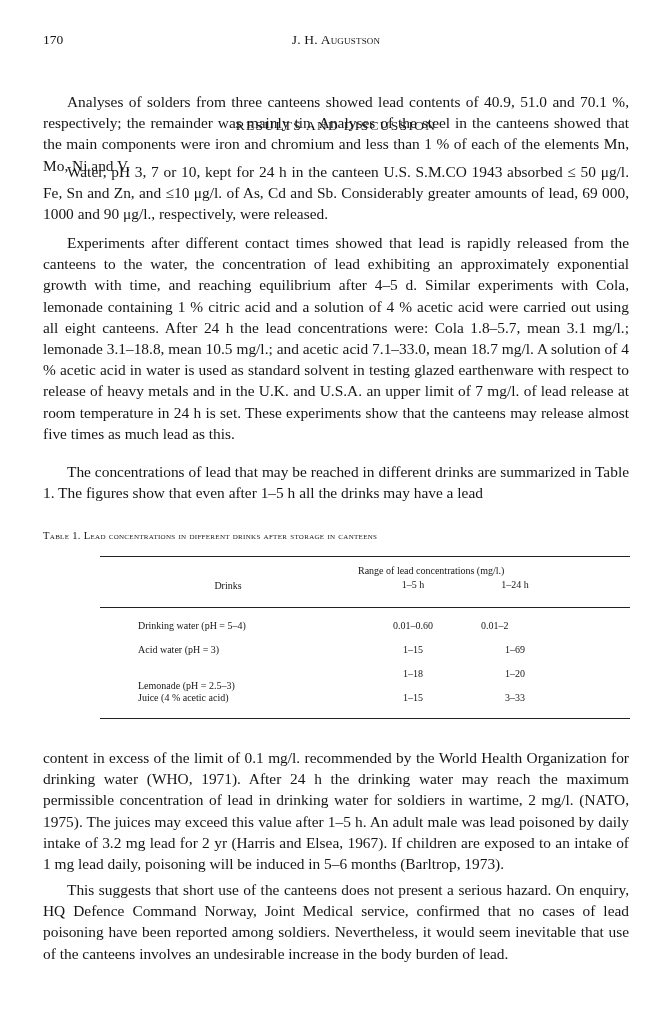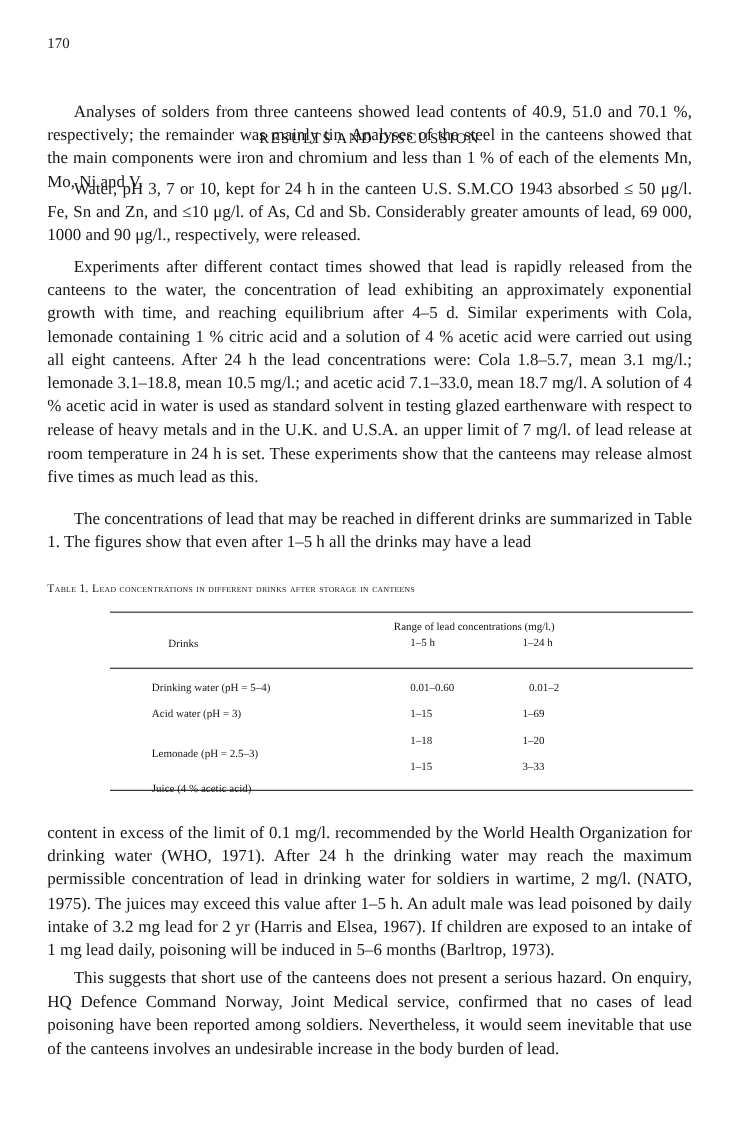--- a/index.html
+++ b/index.html
@@ -16,29 +16,30 @@
     .section-title { position: absolute; top: 71px; left: 0; width: 586px; text-align: center; font-size: 13.5px; letter-spacing: 1.3px; margin-top: 47px; }
     .para {
       position: absolute; left: 0; width: 586px; margin: 0;
       font-size: 15.4px; line-height: 21.2px; text-align: justify;
       text-align-last: left;
     }
     .para.indent { text-indent: 24px; }
     .table-caption { position: absolute; top: 530px; left: 0; width: 586px; font-size: 10.6px; font-variant: small-caps; letter-spacing: 0.3px; }
     .rule { position: absolute; left: 57px; width: 530px; height: 0; border-top: 1.6px solid #222; }
     .tbl-text { position: absolute; font-size: 10px; white-space: nowrap; font-family: Liberation Serif, serif; }
-    .tbl-center { text-align: left; }
+    .tbl-center { text-align: center; }
   </style>
 </head>
 <body>
 
 <div class="page">
 
   <div class="running-head">
     <span class="page-number">170</span>
+    <span class="author sc">J. H. Augustson</span>
   </div>
 
   <div class="section-title">RESULTS AND DISCUSSION</div>
 
   <p class="para indent" style="top:91px;">Analyses of solders from three canteens showed lead contents of 40.9, 51.0 and 70.1 %, respectively; the remainder was mainly tin. Analyses of the steel in the canteens showed that the main components were iron and chromium and less than 1 % of each of the elements Mn, Mo, Ni and V.</p>
   <p class="para indent" style="top:161px;">Water, pH 3, 7 or 10, kept for 24 h in the canteen U.S. S.M.CO 1943 absorbed ≤ 50 μg/l. Fe, Sn and Zn, and ≤10 μg/l. of As, Cd and Sb. Considerably greater amounts of lead, 69 000, 1000 and 90 μg/l., respectively, were released.</p>
   <p class="para indent" style="top:232px;">Experiments after different contact times showed that lead is rapidly released from the canteens to the water, the concentration of lead exhibiting an approximately exponential growth with time, and reaching equilibrium after 4–5 d. Similar experiments with Cola, lemonade containing 1 % citric acid and a solution of 4 % acetic acid were carried out using all eight canteens. After 24 h the lead concentrations were: Cola 1.8–5.7, mean 3.1 mg/l.; lemonade 3.1–18.8, mean 10.5 mg/l.; and acetic acid 7.1–33.0, mean 18.7 mg/l. A solution of 4 % acetic acid in water is used as standard solvent in testing glazed earthenware with respect to release of heavy metals and in the U.K. and U.S.A. an upper limit of 7 mg/l. of lead release at room temperature in 24 h is set. These experiments show that the canteens may release almost five times as much lead as this.</p>
   <p class="para indent" style="top:461px;">The concentrations of lead that may be reached in different drinks are summarized in Table 1. The figures show that even after 1–5 h all the drinks may have a lead</p>
 
   <div class="table-caption">Table 1. Lead concentrations in different drinks after storage in canteens</div>
@@ -62,21 +63,21 @@
       <div class="tbl-text" style="top:644px; left:95px;">Acid water (pH = 3)</div>
       <div class="tbl-text tbl-center" style="top:644px; left:330px; width:80px;">1–15</div>
       <div class="tbl-text tbl-center" style="top:644px; left:432px; width:80px;">1–69</div>
     </div>
     <div>
       <div class="tbl-text" style="top:680px; left:95px;">Lemonade (pH = 2.5–3)</div>
       <div class="tbl-text tbl-center" style="top:668px; left:330px; width:80px;">1–18</div>
       <div class="tbl-text tbl-center" style="top:668px; left:432px; width:80px;">1–20</div>
     </div>
     <div>
-      <div class="tbl-text" style="top:712px; left:95px;">Juice (4 % acetic acid)</div>
+      <div class="tbl-text" style="top:692px; left:95px;">Juice (4 % acetic acid)</div>
       <div class="tbl-text tbl-center" style="top:692px; left:330px; width:80px;">1–15</div>
       <div class="tbl-text tbl-center" style="top:692px; left:432px; width:80px;">3–33</div>
     </div>
 
     <div class="rule" style="top:718px;"></div>
   </div>
 
   <p class="para" style="top:747px;">content in excess of the limit of 0.1 mg/l. recommended by the World Health Organization for drinking water (WHO, 1971). After 24 h the drinking water may reach the maximum permissible concentration of lead in drinking water for soldiers in wartime, 2 mg/l. (NATO, 1975). The juices may exceed this value after 1–5 h. An adult male was lead poisoned by daily intake of 3.2 mg lead for 2 yr (Harris and Elsea, 1967). If children are exposed to an intake of 1 mg lead daily, poisoning will be induced in 5–6 months (Barltrop, 1973).</p>
   <p class="para indent" style="top:879px;">This suggests that short use of the canteens does not present a serious hazard. On enquiry, HQ Defence Command Norway, Joint Medical service, confirmed that no cases of lead poisoning have been reported among soldiers. Nevertheless, it would seem inevitable that use of the canteens involves an undesirable increase in the body burden of lead.</p>
 

